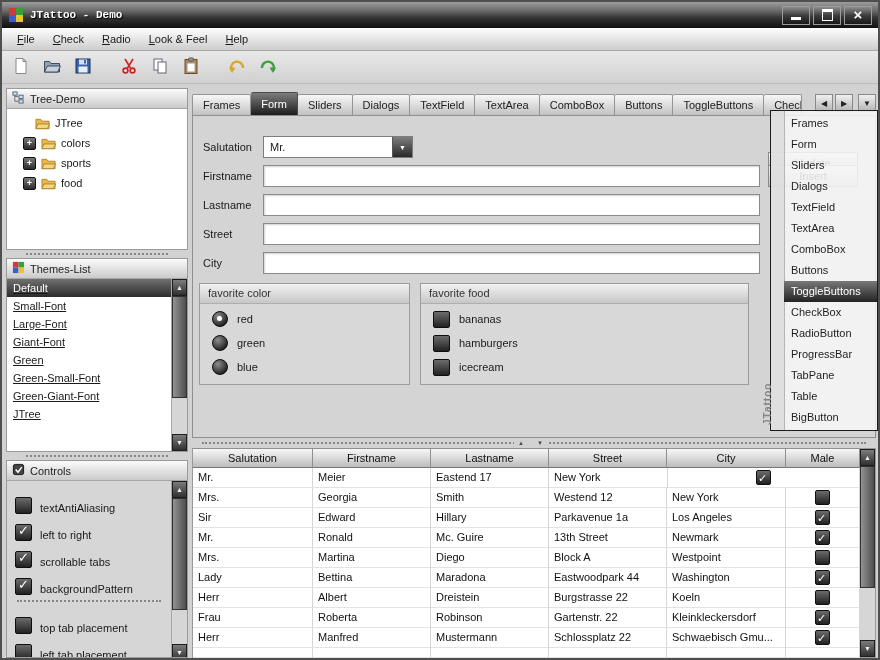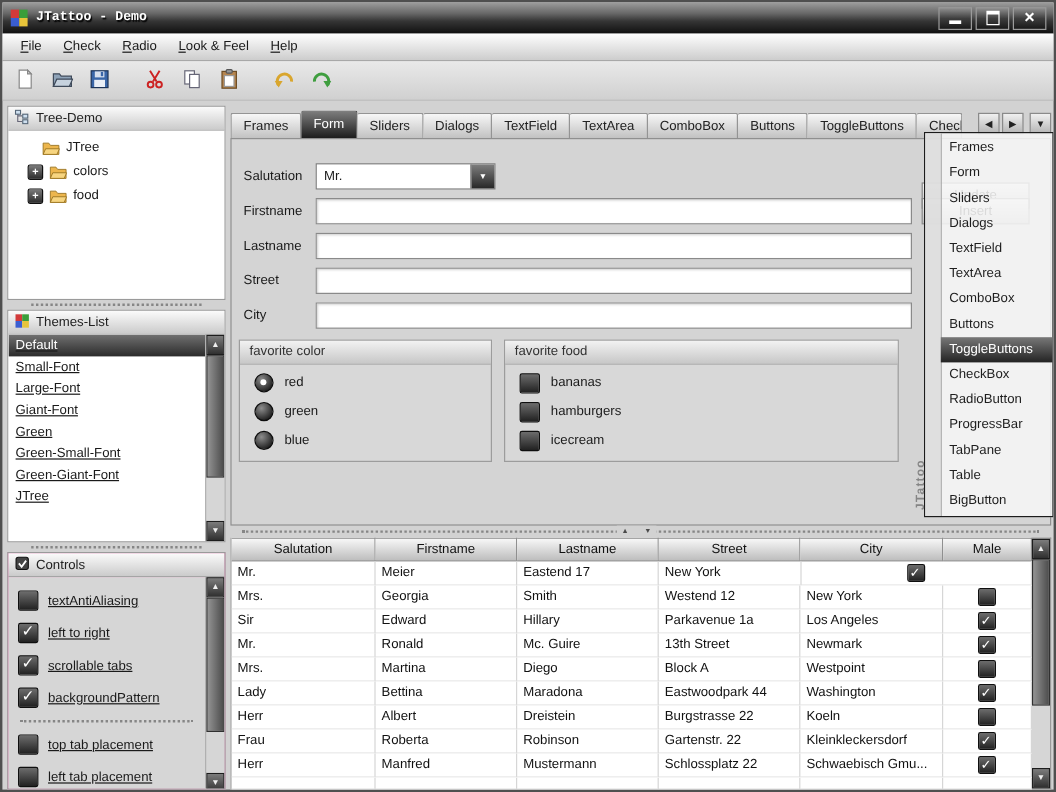--- a/index.html
+++ b/index.html
@@ -65,21 +65,21 @@
   .vscroll { width:15px; flex:none; background:#cfcfcf; border-left:1px solid #a8a8a8;
     display:flex; flex-direction:column; }
   .scroll-btn { height:15px; flex:none; background:linear-gradient(#7c7c7c,#303030);
     border:1px solid #1d1d1d; color:#eee; font-size:7px; display:flex; align-items:center; justify-content:center; }
   .scroll-track { flex:1; position:relative; background:#d6d6d6; }
   .scroll-thumb { position:absolute; top:0; left:0; right:0;
     background:linear-gradient(90deg,#939393,#4d4d4d); border:1px solid #303030; }
 
   .controls-body { flex:1; display:flex; background:#d6d6d6; }
   .ctl-list { flex:1; padding-top:6px; }
-  .ctl-row { height:27px; display:flex; align-items:center; gap:8px; padding-left:8px;text-decoration:underline; }
+  .ctl-row { height:27px; display:flex; align-items:flex-end; gap:8px; padding-left:8px; }
   .checkbox { width:15px; height:15px; flex:none; background:linear-gradient(#6c6c6c,#212121);
     border:1px solid #0f0f0f; border-radius:2px; position:relative; }
   .checkbox.checked::after { content:"✓"; position:absolute; left:2px; top:-2px;
     color:#fff; font-size:13px; font-weight:bold; }
   .ctl-divider { height:12px; display:flex; align-items:center; justify-content:center; }
 
   
   .tabbar { position:absolute; left:190px; top:91px; width:684px; height:22px;
     display:flex; align-items:flex-end; }
   .tab { height:20px; line-height:20px; padding:0 10px; white-space:nowrap;
@@ -292,20 +292,30 @@
           <span>colors</span>
         </div>
         <div class="tree-row child">
           <span class="tree-handle"></span>
           <span class="ficon">
               <svg width="15" height="13" viewBox="0 0 16 13">
                 <path d="M1 2h5l1.5 2H15v8H1z" fill="#edb64d" stroke="#9a7420" stroke-width="0.8"></path>
                 <path d="M1 12l2.2-5h12.3l-2.2 5z" fill="#f7d580" stroke="#9a7420" stroke-width="0.8"></path>
               </svg>
             </span>
+          <span>sports</span>
+        </div>
+        <div class="tree-row child">
+          <span class="tree-handle"></span>
+          <span class="ficon">
+              <svg width="15" height="13" viewBox="0 0 16 13">
+                <path d="M1 2h5l1.5 2H15v8H1z" fill="#edb64d" stroke="#9a7420" stroke-width="0.8"></path>
+                <path d="M1 12l2.2-5h12.3l-2.2 5z" fill="#f7d580" stroke="#9a7420" stroke-width="0.8"></path>
+              </svg>
+            </span>
           <span>food</span>
         </div>
       </div>
     </div>
 
     <div class="v-splitter">
         <div class="dots"></div>
       </div>
 
     <div class="panel themes-panel">

